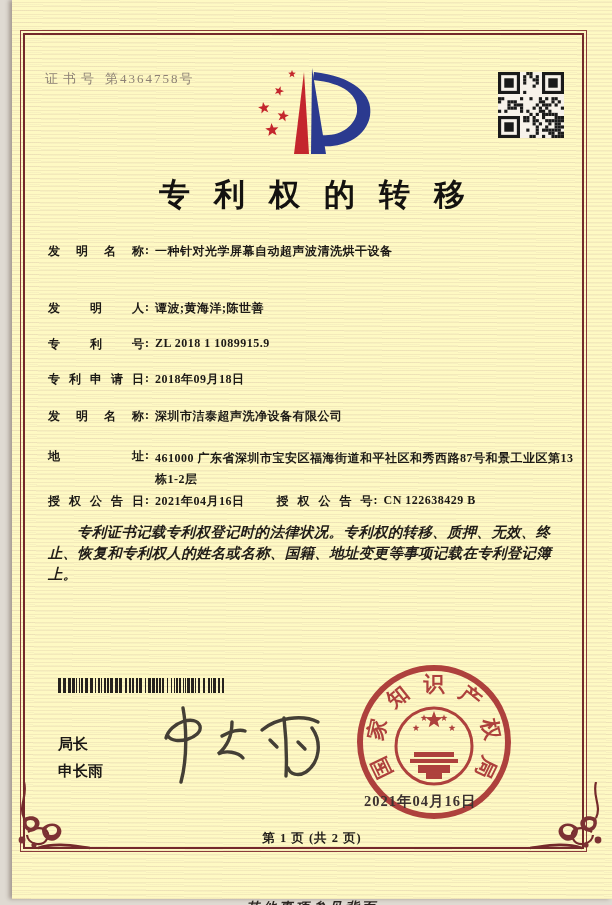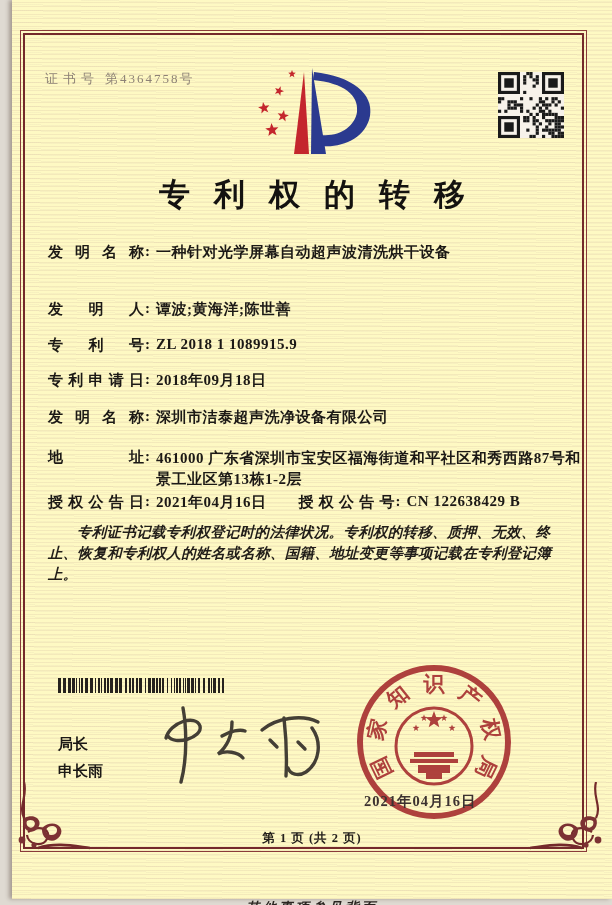--- a/index.html
+++ b/index.html
@@ -36,21 +36,21 @@
   }
   .cert-no .num{margin-left:6px;letter-spacing:2px;}
   .logo{position:absolute;left:236px;top:64px;width:132px;height:96px;}
   .qr{position:absolute;left:486px;top:72px;width:66px;height:66px;}
   .title{
     position:absolute;left:0;top:174px;width:100%;
     text-align:center;font-size:31px;font-weight:bold;
     letter-spacing:24px;text-indent:24px;color:#141210;
   }
   .fields{position:absolute;left:36px;top:0;width:530px;}
-  .frow{position:absolute;left:0;font-size:15px;font-weight:bold;white-space:nowrap;}
+  .frow{position:absolute;left:0;font-size:12px;font-weight:bold;white-space:nowrap;}
   .flabel{display:inline-block;width:96px;text-align:justify;text-align-last:justify;vertical-align:top;}
   .fcolon{display:inline-block;margin:0 6px 0 1px;vertical-align:top;}
   .fvalue{display:inline-block;vertical-align:top;letter-spacing:.5px;}
   .fvalue.addr{width:428px;white-space:normal;line-height:21px;letter-spacing:.5px;}
   .grant2{margin-left:32px;}
   .paras{
     position:absolute;left:36px;top:522px;width:528px;
     font-size:14.5px;font-weight:bold;font-style:italic;
     line-height:21px;letter-spacing:.3px;color:#211d19;
   }

